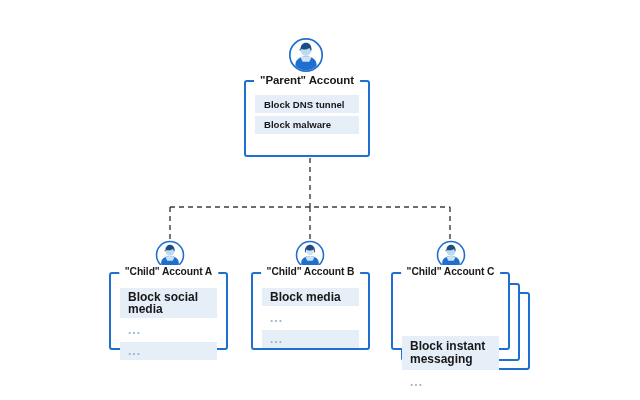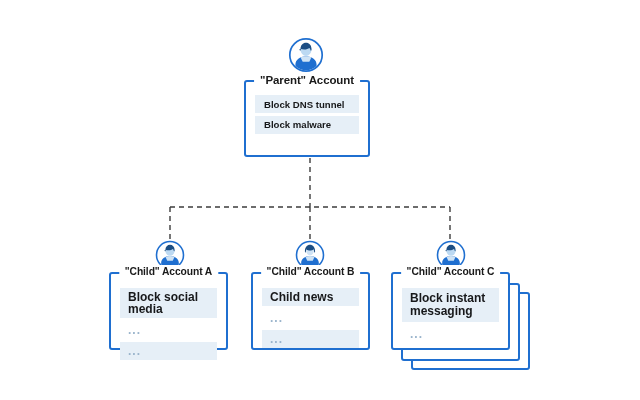--- a/index.html
+++ b/index.html
@@ -121,20 +121,21 @@
 
   #child-a-card { left: 109px; top: 272px; width: 119px; height: 78px; }
   #child-b-card { left: 251px; top: 272px; width: 119px; height: 78px; }
 
   #child-c-ghost-2 { left: 411px; top: 292px; width: 119px; height: 78px; }
   #child-c-ghost-1 { left: 401px; top: 283px; width: 119px; height: 78px; }
   #child-c-card   { left: 391px; top: 272px; width: 119px; height: 78px; }
   #child-c-card .row.multiline {
     line-height: 12.5px;
     padding: 4px 8px 5px 8px;
+    margin-top: 48px;
   }
 
   #avatar-parent  { left: 288px; top: 37px; }
   #avatar-child-a { left: 155px; top: 240px; }
   #avatar-child-b { left: 295px; top: 240px; }
   #avatar-child-c { left: 436px; top: 240px; }
 </style>
 </head>
 <body>
 
@@ -205,21 +206,21 @@
       <path d="M18 19.3c-6.2 0-10.6 3.6-10.6 8.4V36h21.2v-8.3c0-4.8-4.4-8.4-10.6-8.4z" fill="#1f6fd0"></path>
       <path d="M18 19.3c-2.1 0-3.9.4-5.4 1.1l2.1 4.4h6.6l2.1-4.4c-1.5-.7-3.3-1.1-5.4-1.1z" fill="#cfe3f5"></path>
       <ellipse cx="18" cy="12.9" rx="4.6" ry="5.6" fill="#cfe3f5"></ellipse>
       <path d="M11.9 13.4c0-4.8 2.7-7.7 6.1-7.7s6.1 2.9 6.1 7.7c0 1-.3 1.7-.7 1.7-.5 0-.5-2.6-1.1-4-1.3 1.2-2.6 1.6-4.3 1.6s-3-.4-4.3-1.6c-.6 1.4-.6 4-1.1 4-.4 0-.7-.7-.7-1.7z" fill="#1c4e84"></path>
     </g>
   </svg>
 
   <div class="card child-card" id="child-b-card">
     <div class="card-title">"Child" Account B</div>
     <div class="card-body">
-      <div class="row">Child news</div>
+      <div class="row">Block media</div>
       <div class="row plain dots">...</div>
       <div class="row dots">...</div>
     </div>
   </div>
 
   <div class="card-ghost" id="child-c-ghost-2"></div>
   <div class="card-ghost" id="child-c-ghost-1"></div>
 
   <svg class="avatar small" id="avatar-child-c" viewBox="0 0 36 36">
     <circle cx="18" cy="18" r="16.2" fill="#ffffff" stroke="#1f6fd0" stroke-width="1.9"></circle>

